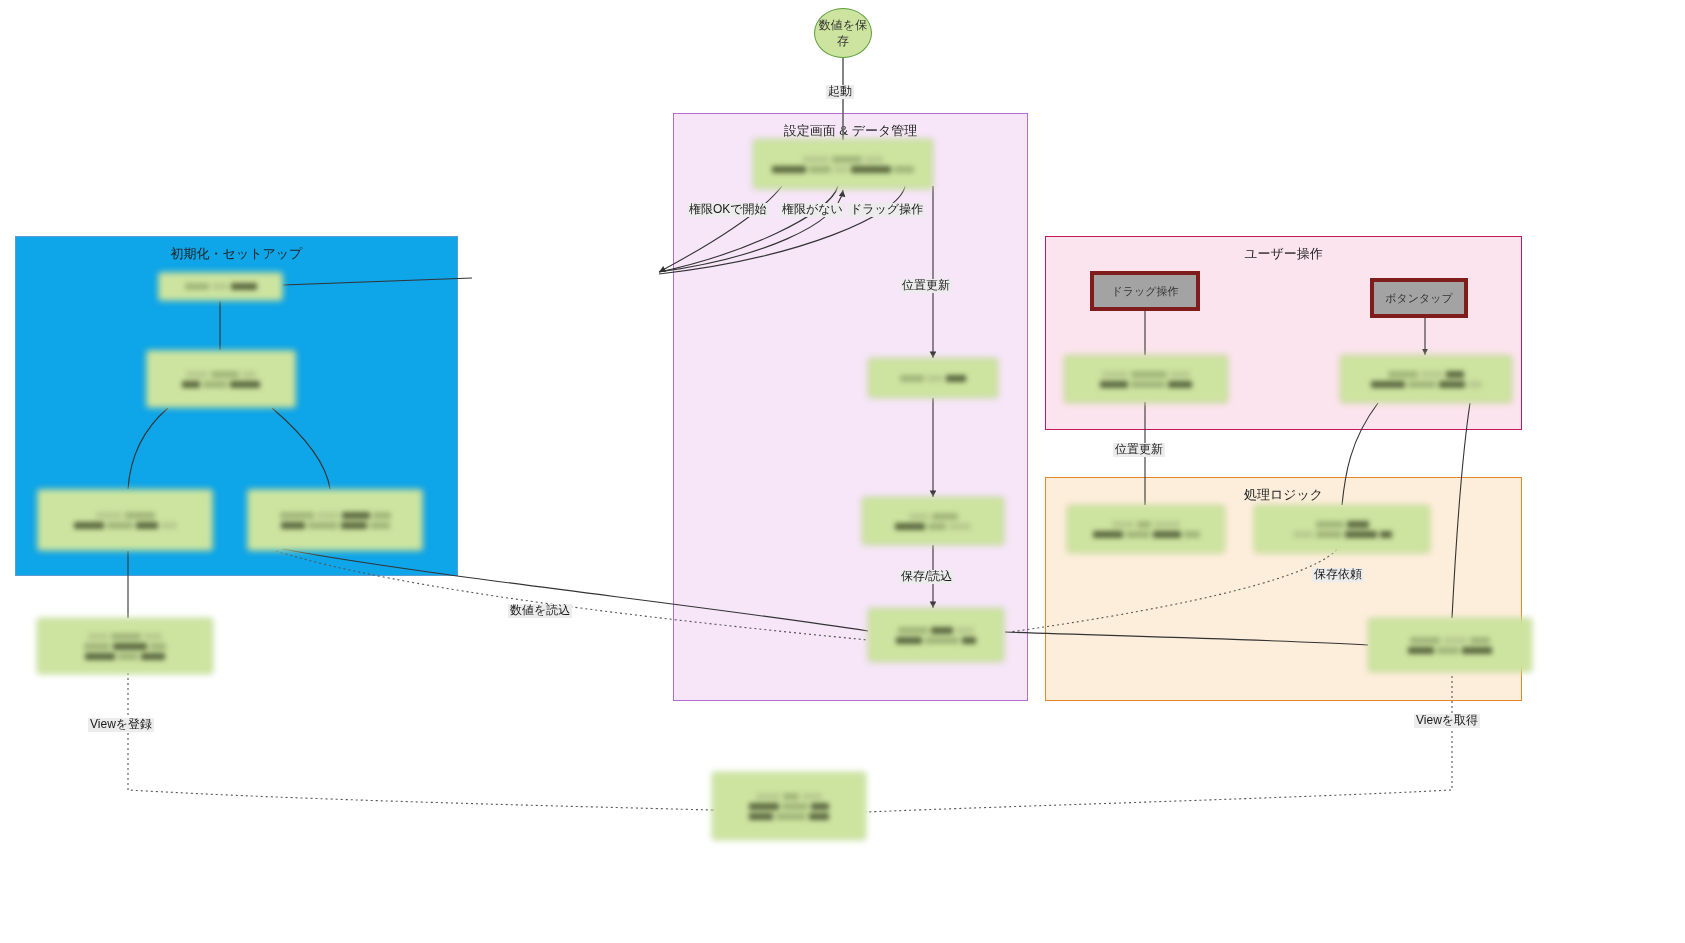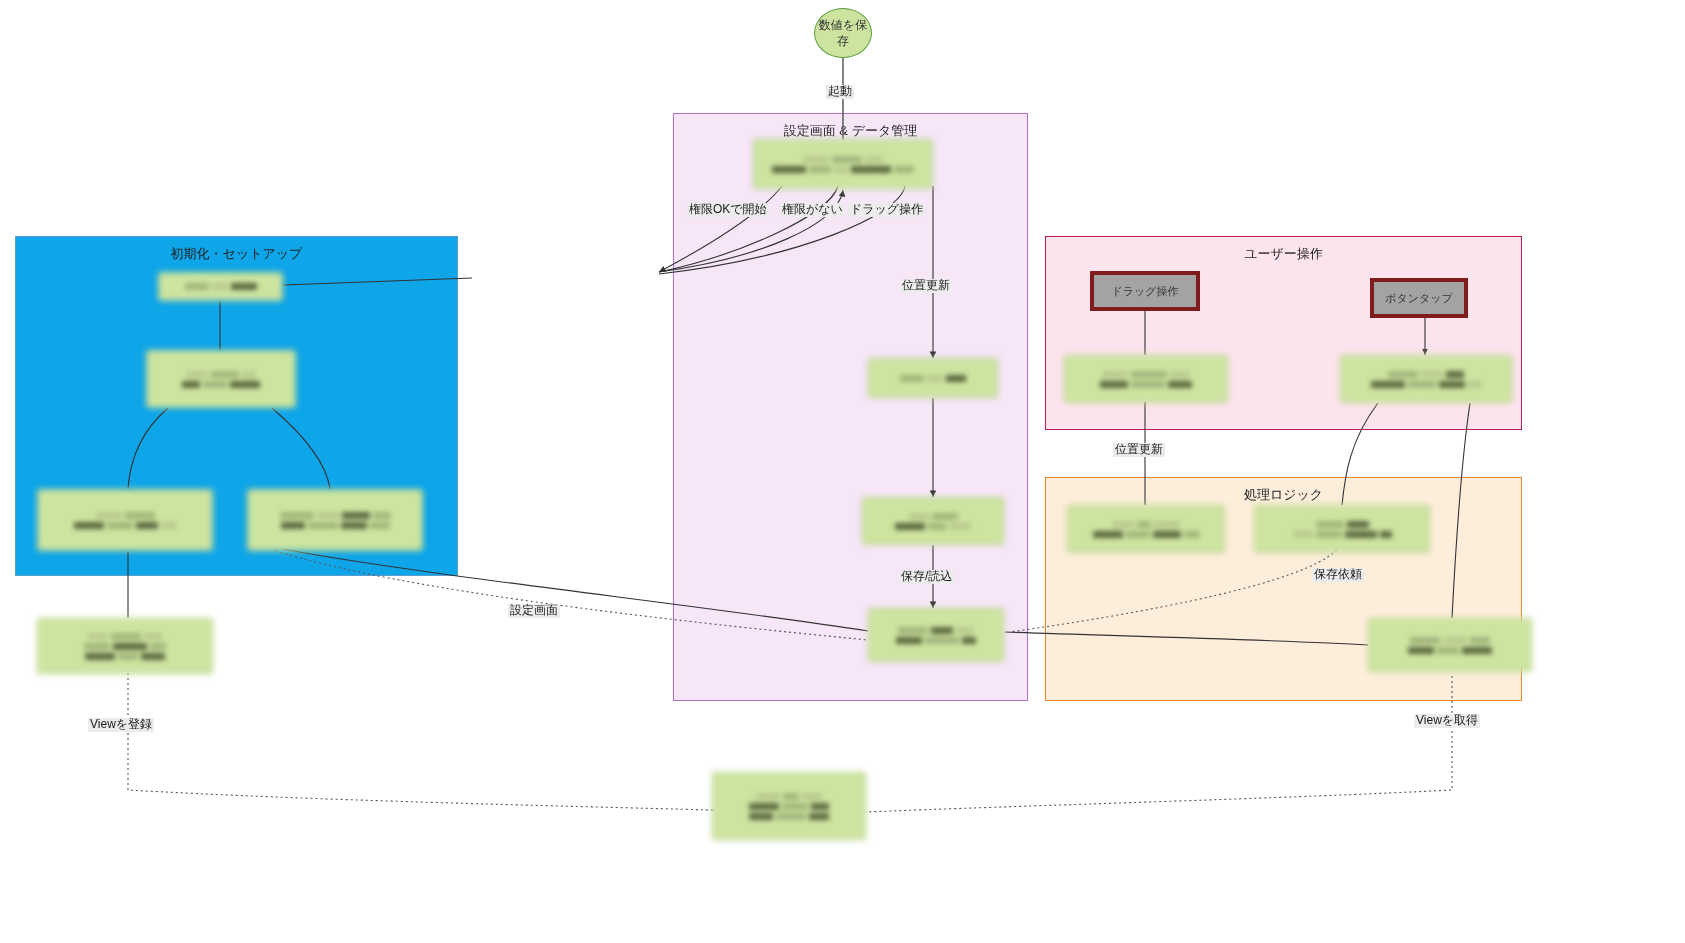--- a/index.html
+++ b/index.html
@@ -387,21 +387,21 @@
   <div class="elabel" style="left:687px;top:203px;">権限OKで開始</div>
 
   <div class="elabel" style="left:780px;top:203px;">権限がない</div>
 
   <div class="elabel" style="left:848px;top:203px;">ドラッグ操作</div>
 
   <div class="elabel" style="left:900px;top:279px;">位置更新</div>
 
   <div class="elabel" style="left:899px;top:570px;">保存/読込</div>
 
-  <div class="elabel" style="left:508px;top:604px;">設定画面</div>
+  <div class="elabel" style="left:508px;top:604px;">数値を読込</div>
 
   <div class="elabel" style="left:1113px;top:443px;">位置更新</div>
 
   <div class="elabel" style="left:1312px;top:568px;">保存依頼</div>
 
   <div class="elabel" style="left:88px;top:718px;">Viewを登録</div>
 
   <div class="elabel" style="left:1414px;top:714px;">Viewを取得</div>
 
 </div>

